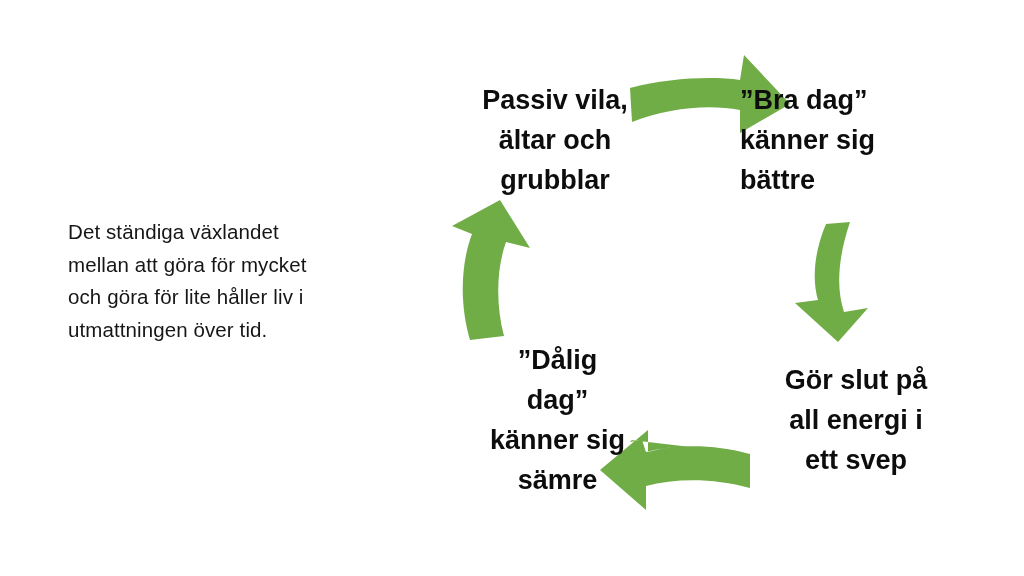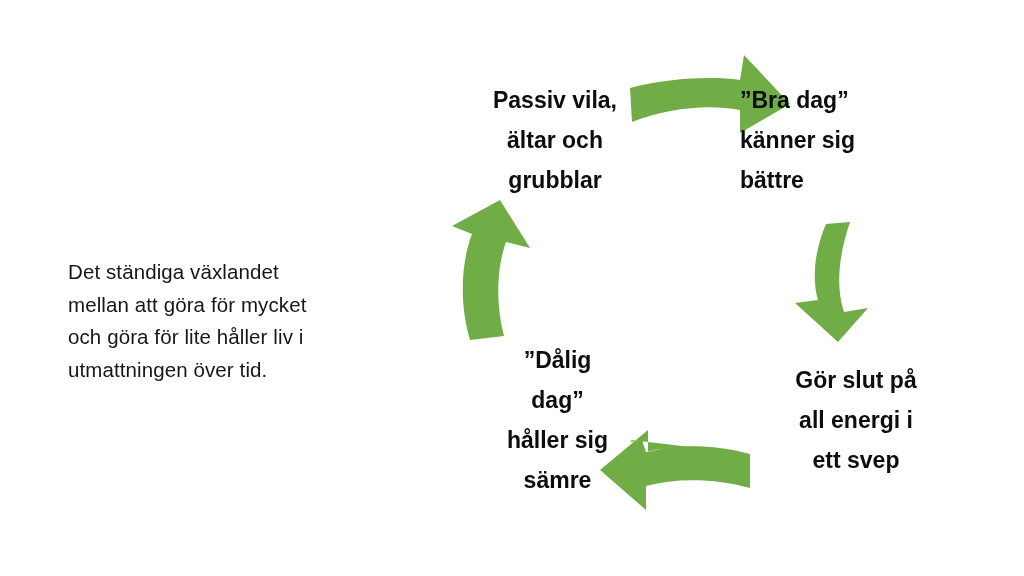--- a/index.html
+++ b/index.html
@@ -22,37 +22,36 @@
     left: 68px;
     top: 216px;
     width: 340px;
     font-size: 20.5px;
     line-height: 32.5px;
     font-weight: 400;
     color: #161616;
     text-align: left;
     white-space: pre-line;
     letter-spacing: 0.1px;
-    margin-top: 40px;
   }
 
   
   #cycle {
     position: absolute;
     left: 440px;
     top: 0px;
     width: 584px;
     height: 576px;
   }
 
   
   .node-label {
     position: absolute;
     font-weight: 700;
-    font-size: 23px;
+    font-size: 27px;
     line-height: 40px;
     color: #0d0d0d;
     white-space: pre-line;
     letter-spacing: 0px;
   }
 
   #node-passive {
     left: 20px;
     top: 80px;
     width: 190px;
@@ -157,16 +156,16 @@
   <div class="node-label" id="node-goodday">”Bra dag”
 känner sig
 bättre</div>
 
   <div class="node-label" id="node-energy">Gör slut på
 all energi i
 ett svep</div>
 
   <div class="node-label" id="node-badday">”Dålig
 dag”
-håller sig
+känner sig
 sämre</div>
 
 </div>
 
 </body></html>

